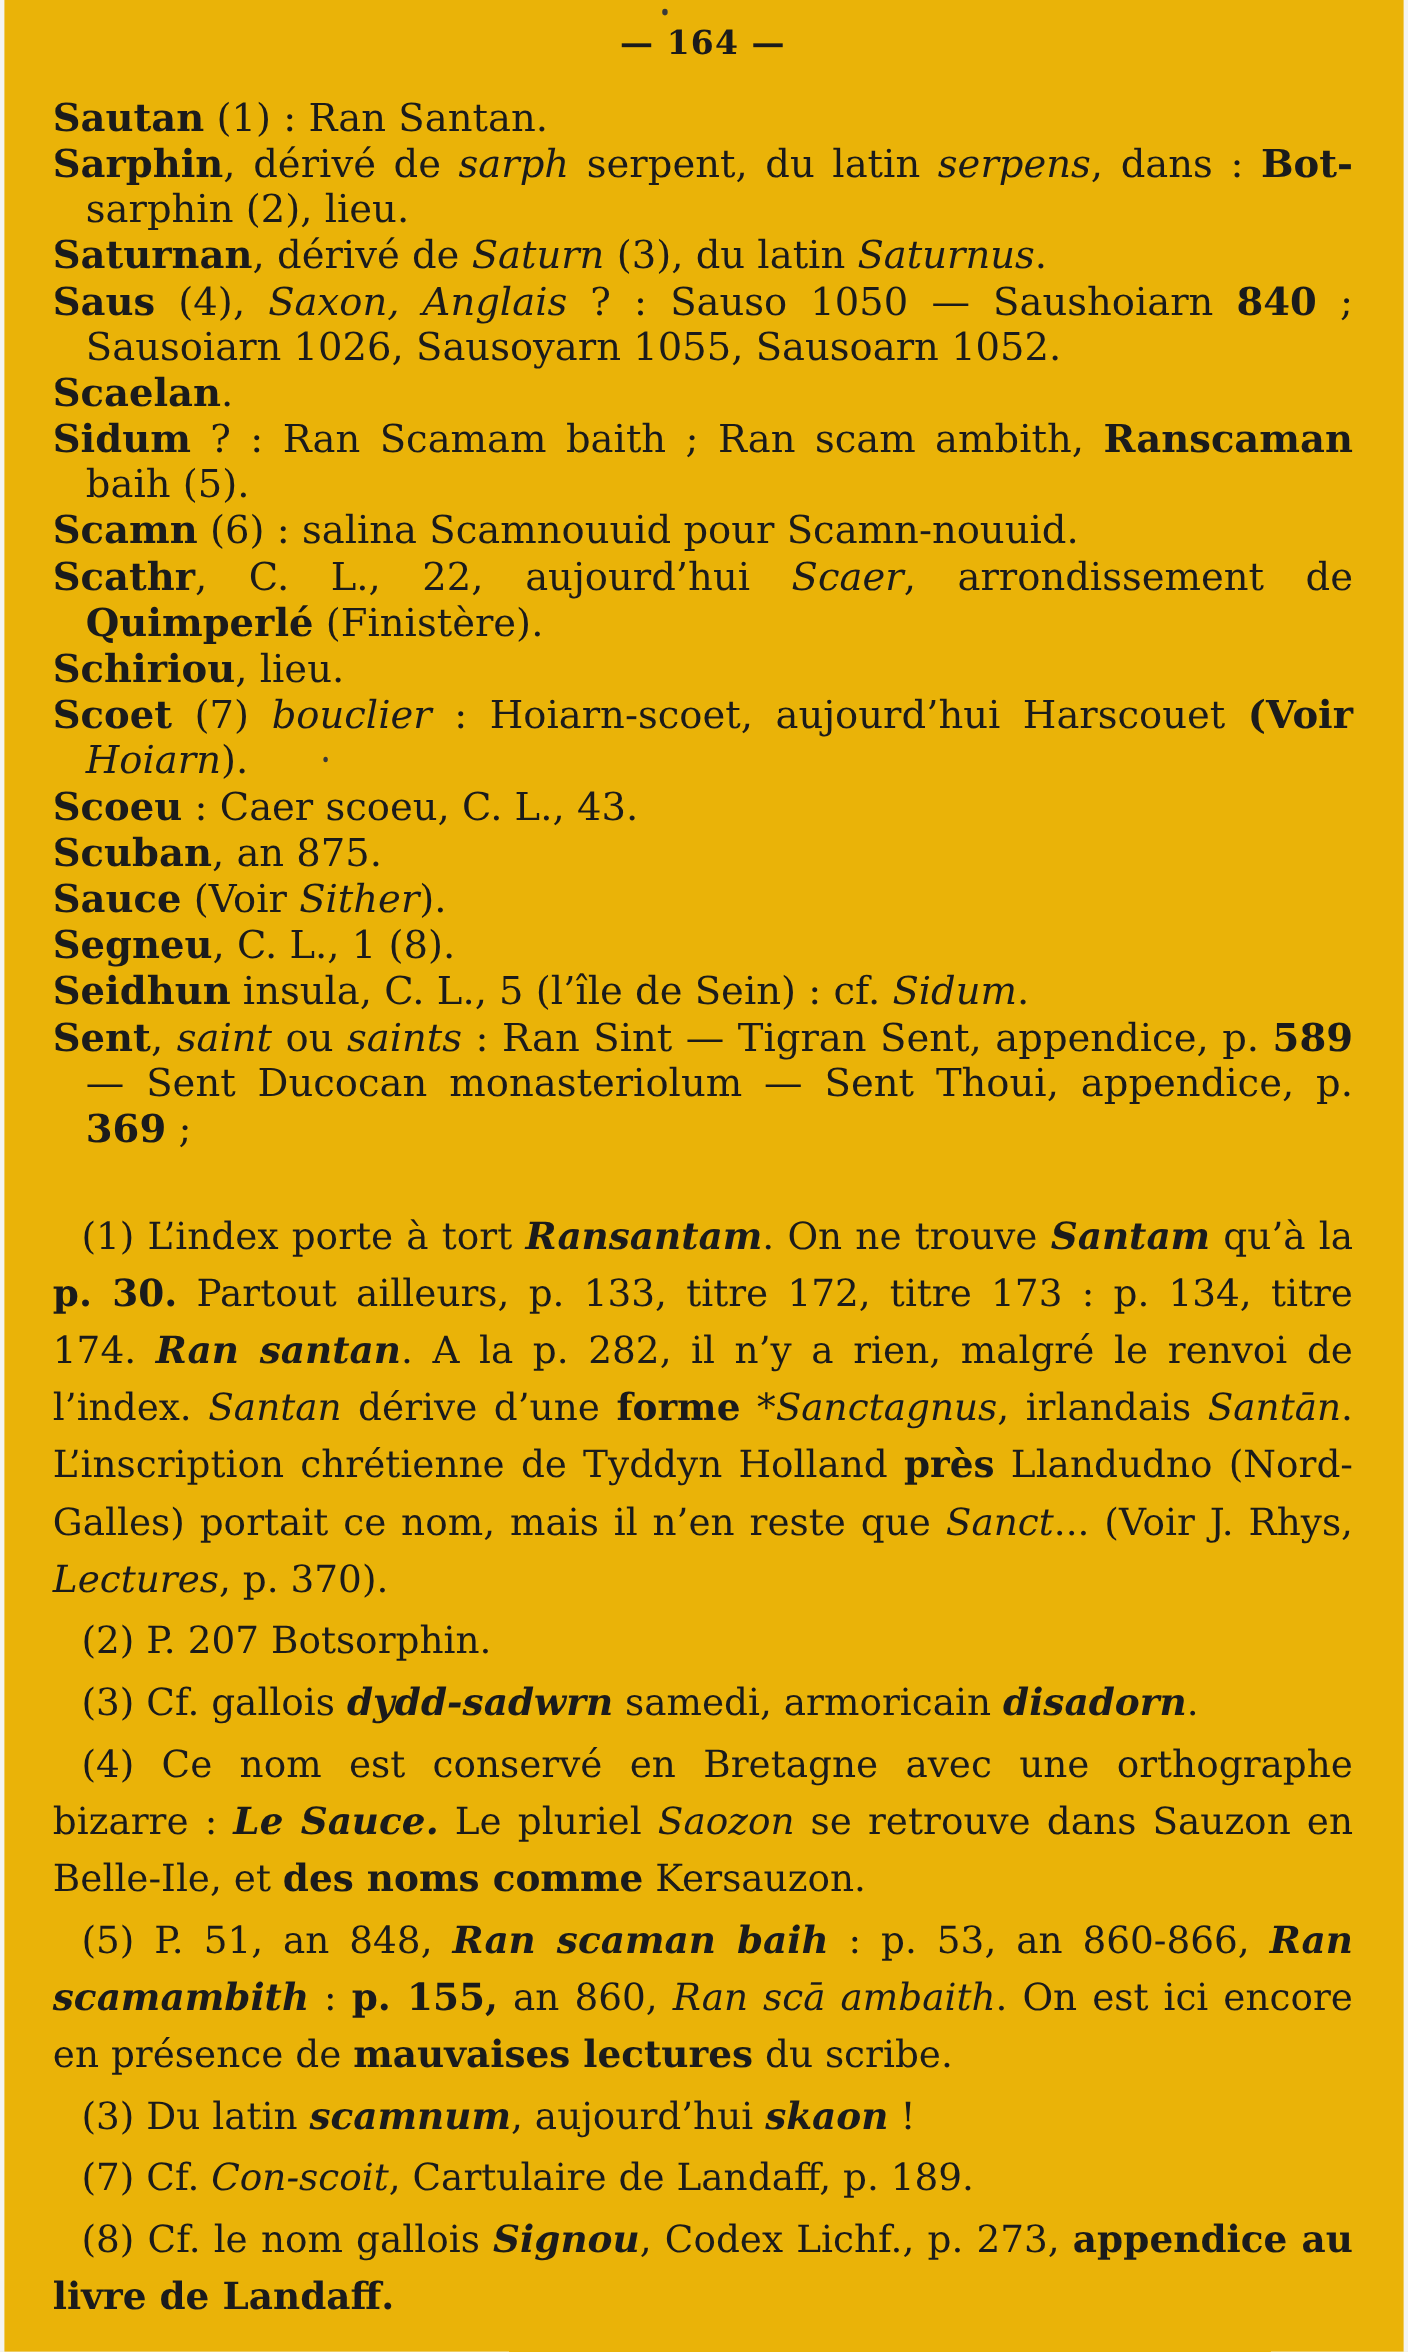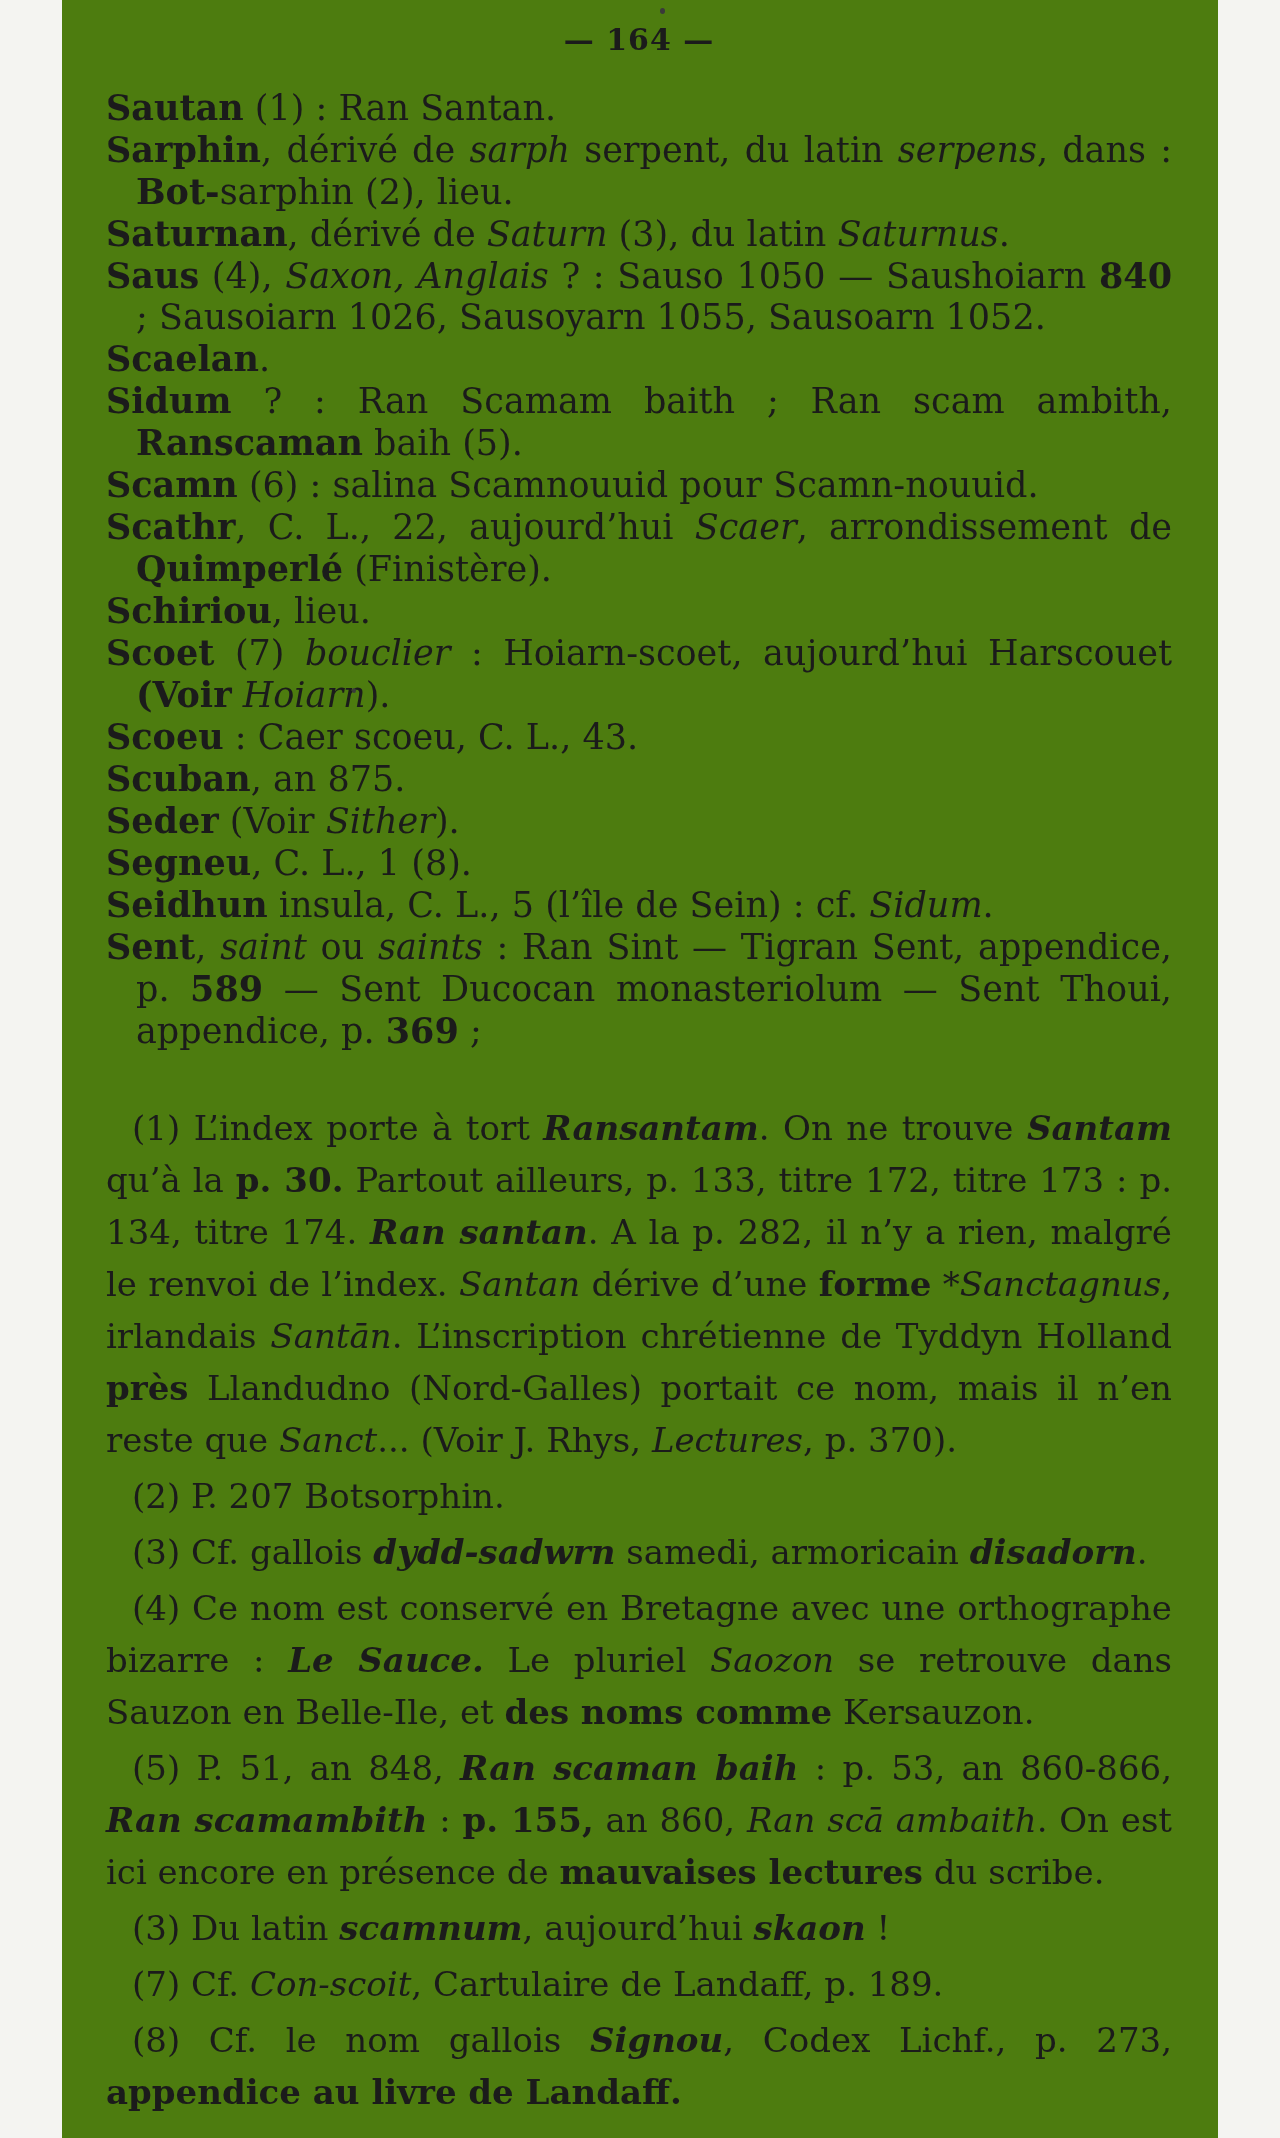--- a/index.html
+++ b/index.html
@@ -2,24 +2,24 @@
 <html><head>
 <meta charset="utf-8">
 <style>
   html, body {
     margin: 0;
     padding: 0;
     background: #f4f4f1;
   }
   .page {
     position: relative;
-    width: 1156px;
+    width: 1272px;
     height: 2138px;
     margin: 0 auto;
-    background: #4d7c0f;
+    background: #eab308;
     color: #1b1b1b;
     font-family: "DejaVu Serif", "Liberation Serif", serif;
     box-sizing: border-box;
     padding: 14px 46px 0 44px;
     overflow: hidden;
   }
   .page-header {
     text-align: center;
     font-size: 30px;
     font-weight: bold;
@@ -72,21 +72,21 @@
       <p class="entry"><span class="b">Saturnan</span><span>, dérivé de </span><span class="i">Saturn</span><span> (3), du latin </span><span class="i">Saturnus</span><span>.</span></p>
       <p class="entry"><span class="b">Saus</span><span> (4), </span><span class="i">Saxon, Anglais</span><span> ? : Sauso 1050 — Saushoiarn </span><span class="b">840</span><span> ; Sausoiarn 1026, Sausoyarn 1055, Sausoarn 1052.</span></p>
       <p class="entry"><span class="b">Scaelan</span><span>.</span></p>
       <p class="entry"><span class="b">Sidum</span><span> ? : Ran Scamam baith ; Ran scam ambith, </span><span class="b">Ranscaman</span><span> baih (5).</span></p>
       <p class="entry"><span class="b">Scamn</span><span> (6) : salina Scamnouuid pour Scamn-nouuid.</span></p>
       <p class="entry"><span class="b">Scathr</span><span>, C. L., 22, aujourd’hui </span><span class="i">Scaer</span><span>, arrondissement de </span><span class="b">Quimperlé</span><span> (Finistère).</span></p>
       <p class="entry"><span class="b">Schiriou</span><span>, lieu.</span></p>
       <p class="entry"><span class="b">Scoet</span><span> (7) </span><span class="i">bouclier</span><span> : Hoiarn-scoet, aujourd’hui Harscouet </span><span class="b">(Voir</span><span> </span><span class="i">Hoiarn</span><span>).</span></p>
       <p class="entry"><span class="b">Scoeu</span><span> : Caer scoeu, C. L., 43.</span></p>
       <p class="entry"><span class="b">Scuban</span><span>, an 875.</span></p>
-      <p class="entry"><span class="b">Seder</span><span> (Voir </span><span class="i">Sither</span><span>).</span></p>
+      <p class="entry"><span class="b">Sauce</span><span> (Voir </span><span class="i">Sither</span><span>).</span></p>
       <p class="entry"><span class="b">Segneu</span><span>, C. L., 1 (8).</span></p>
       <p class="entry"><span class="b">Seidhun</span><span> insula, C. L., 5 (l’île de Sein) : cf. </span><span class="i">Sidum</span><span>.</span></p>
       <p class="entry"><span class="b">Sent</span><span>, </span><span class="i">saint</span><span> ou </span><span class="i">saints</span><span> : Ran Sint — Tigran Sent, appendice, p. </span><span class="b">589</span><span> — Sent Ducocan monasteriolum — Sent Thoui, appendice, p. </span><span class="b">369</span><span> ;</span></p>
     </main>
 
   <section class="footnotes" id="footnotes">
       <p class="footnote"><span>(1) L’index porte à tort </span><span class="b i">Ransantam</span><span>. On ne trouve </span><span class="b i">Santam</span><span> qu’à la </span><span class="b">p. 30.</span><span> Partout ailleurs, p. 133, titre 172, titre 173 : p. 134, titre 174. </span><span class="b i">Ran santan</span><span>. A la p. 282, il n’y a rien, malgré le renvoi de l’index. </span><span class="i">Santan</span><span> dérive d’une </span><span class="b">forme</span><span> *</span><span class="i">Sanctagnus</span><span>, irlandais </span><span class="i">Santān</span><span>. L’inscription chrétienne de Tyddyn Holland </span><span class="b">près</span><span> Llandudno (Nord-Galles) portait ce nom, mais il n’en reste que </span><span class="i">Sanct</span><span>... (Voir J. Rhys, </span><span class="i">Lectures</span><span>, p. 370).</span></p>
       <p class="footnote"><span>(2) P. 207 Botsorphin.</span></p>
       <p class="footnote"><span>(3) Cf. gallois </span><span class="b i">dydd-sadwrn</span><span> samedi, armoricain </span><span class="b i">disadorn</span><span>.</span></p>
       <p class="footnote"><span>(4) Ce nom est conservé en Bretagne avec une orthographe bizarre : </span><span class="b i">Le Sauce.</span><span> Le pluriel </span><span class="i">Saozon</span><span> se retrouve dans Sauzon en Belle-Ile, et </span><span class="b">des noms comme</span><span> Kersauzon.</span></p>

